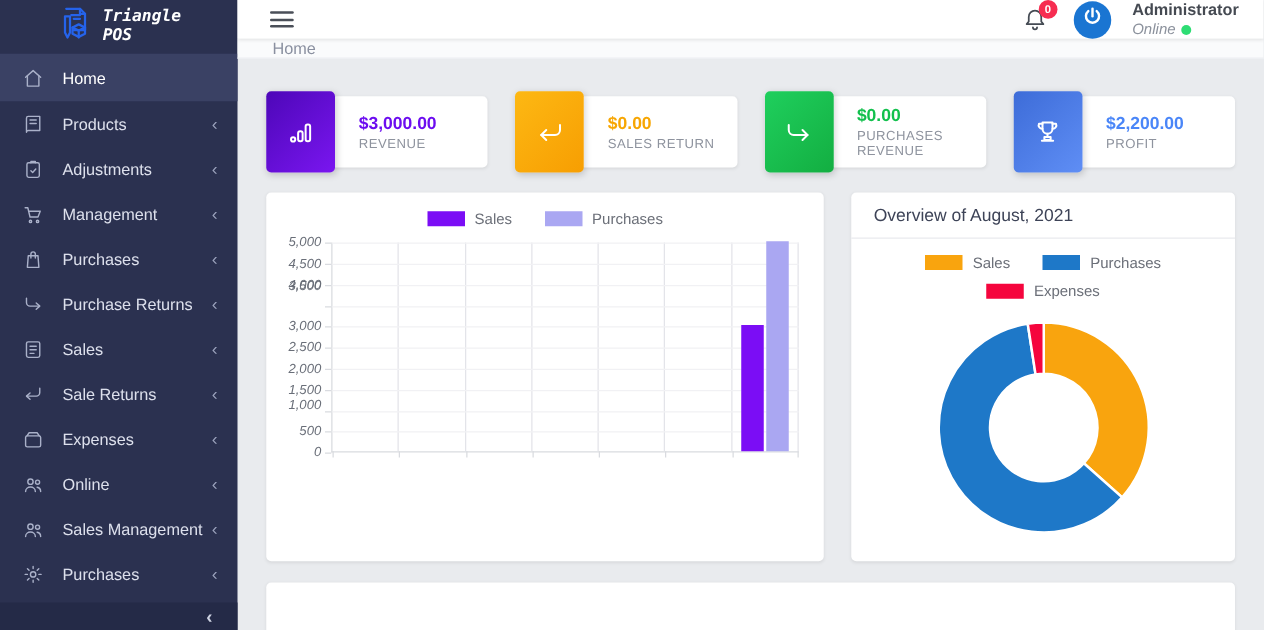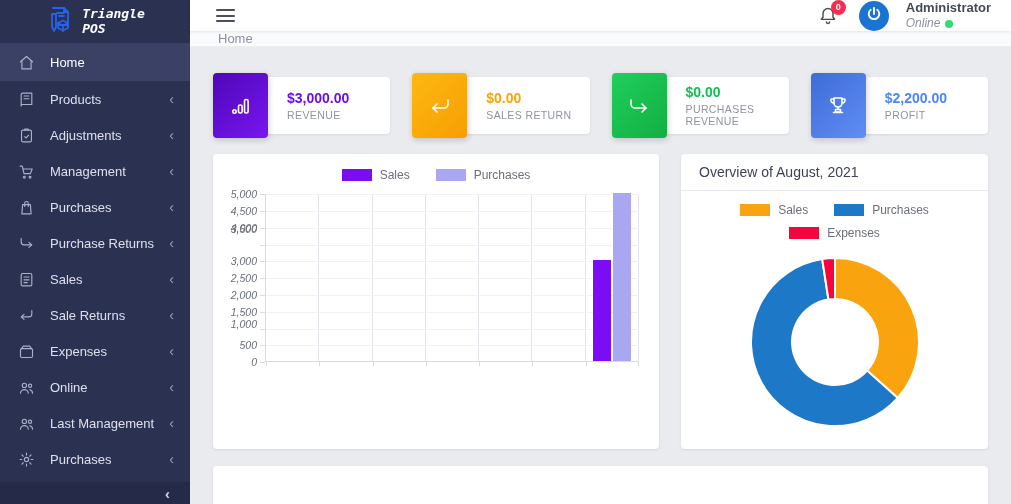--- a/index.html
+++ b/index.html
@@ -209,21 +209,21 @@
         </a>
         <a class="menu-item">
           <span class="mi-icon">
             <svg viewBox="0 0 24 24">
               <circle cx="9" cy="9" r="3"></circle>
               <path d="M3.5 20c0-3 2.7-5 5.5-5s5.5 2 5.5 5"></path>
               <circle cx="17" cy="9.5" r="2.3"></circle>
               <path d="M16.5 15.2c2.3.4 4 2.1 4 4.8"></path>
             </svg>
           </span>
-          <span class="mi-label">Last Management</span>
+          <span class="mi-label">Sales Management</span>
           <span class="mi-chevron">‹</span>
         </a>
         <a class="menu-item">
           <span class="mi-icon">
             <svg viewBox="0 0 24 24">
               <circle cx="12" cy="12" r="3"></circle>
               <path d="M12 3v2.5M12 18.5V21M3 12h2.5M18.5 12H21M5.6 5.6l1.8 1.8M16.6 16.6l1.8 1.8M18.4 5.6l-1.8 1.8M7.4 16.6l-1.8 1.8"></path>
             </svg>
           </span>
           <span class="mi-label">Purchases</span>

